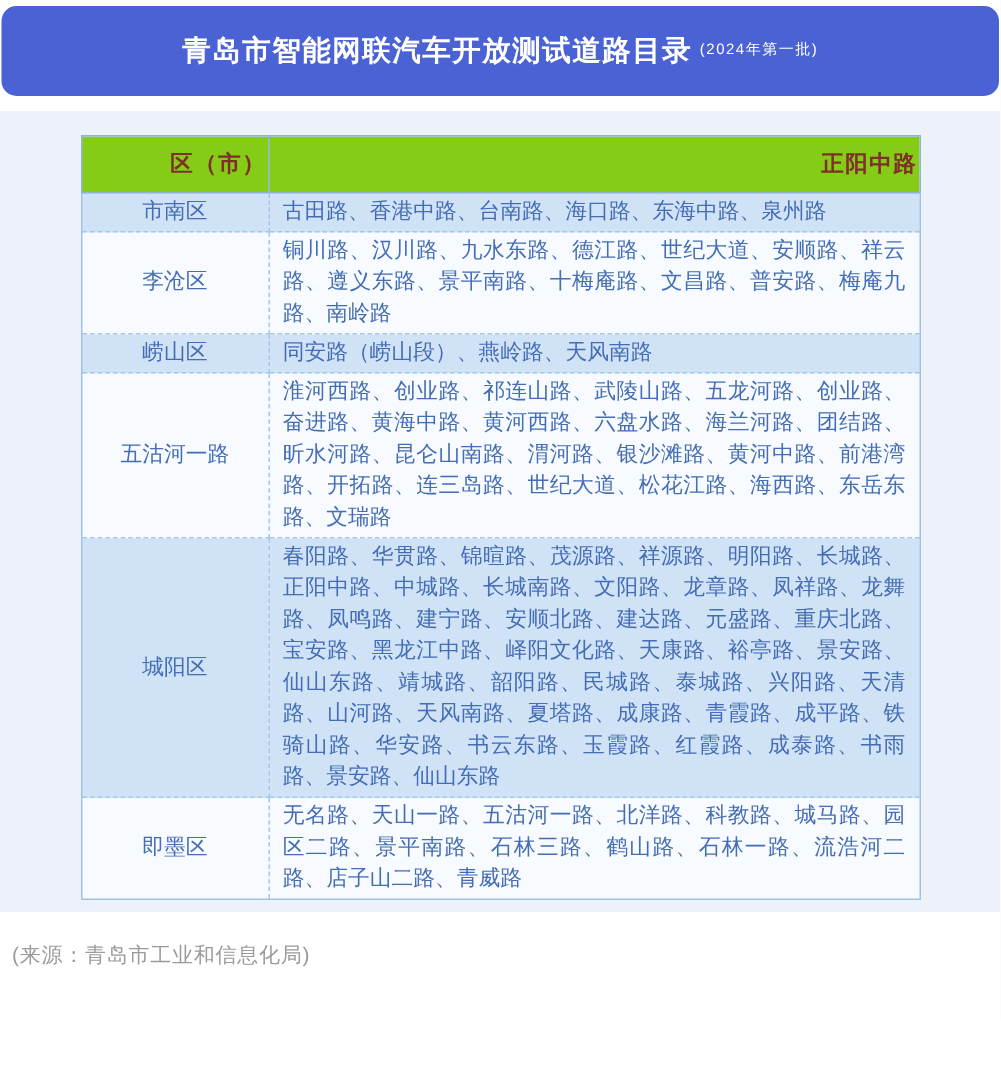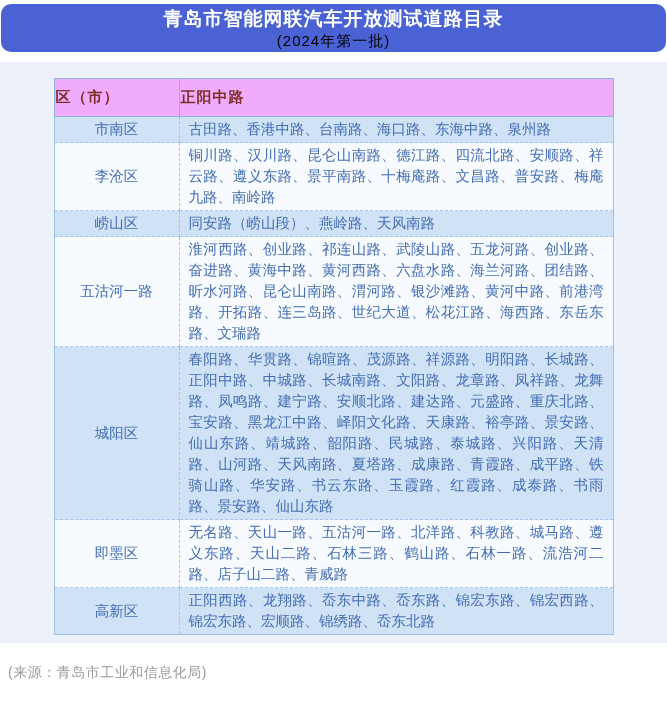--- a/index.html
+++ b/index.html
@@ -6,62 +6,62 @@
     margin: 0;
     padding: 0;
     width: 667px;
     height: 722px;
     background: #ffffff;
     overflow: hidden;
     font-family: "Liberation Sans", sans-serif;
   }
   .banner {
     margin: 4px 1px 0;
-    height: 48px;
+    height: 60px;
     background: #4a62d3;
     border-radius: 10px;
     display: flex;
-    flex-direction: column;
+    flex-direction: row;
     justify-content: center;
     align-items: center;
     gap: 5px;
   }
   .banner-title {
     color: #ffffff;
     font-size: 19px;
     font-weight: bold;
     letter-spacing: 1px;
     line-height: 1;
   }
   .banner-subtitle {
-    color: #000000;
-    font-size: 15px;
+    color: #ffffff;
+    font-size: 10px;
     line-height: 1;
     letter-spacing: 1px;
   }
   .section {
     margin-top: 10px;
     background: #edf2fa;
     padding: 16px 0 8px;
   }
   table.roads-table {
     width: 560px;
     margin: 0 auto;
     border-collapse: collapse;
     table-layout: fixed;
     border: 1px solid #9ec2e8;
   }
   table.roads-table col.c1 { width: 125px; }
   th {
-    background: #f0abfc;
+    background: #84cc16;
     color: #7e2f28;
     font-size: 15px;
     font-weight: bold;
     height: 35px;
-    text-align: left;
+    text-align: right;
     border: 1px solid #8fb3e0;
     letter-spacing: 1px;
   }
   td {
     border: 1px dashed #a3c6ec;
     font-size: 14.5px;
     line-height: 21px;
     color: #456db4;
     vertical-align: middle;
   }
@@ -104,41 +104,37 @@
         <th>正阳中路</th>
       </tr>
     </thead>
     <tbody>
         <tr>
           <td class="district">市南区</td>
           <td class="roads">古田路、香港中路、台南路、海口路、东海中路、泉州路</td>
         </tr>
         <tr>
           <td class="district">李沧区</td>
-          <td class="roads">铜川路、汉川路、昆仑山南路、德江路、四流北路、安顺路、祥云路、遵义东路、景平南路、十梅庵路、文昌路、普安路、梅庵九路、南岭路</td>
+          <td class="roads">铜川路、汉川路、九水东路、德江路、世纪大道、安顺路、祥云路、遵义东路、景平南路、十梅庵路、文昌路、普安路、梅庵九路、南岭路</td>
         </tr>
         <tr>
           <td class="district">崂山区</td>
           <td class="roads">同安路（崂山段）、燕岭路、天风南路</td>
         </tr>
         <tr>
           <td class="district">五沽河一路</td>
           <td class="roads">淮河西路、创业路、祁连山路、武陵山路、五龙河路、创业路、奋进路、黄海中路、黄河西路、六盘水路、海兰河路、团结路、昕水河路、昆仑山南路、渭河路、银沙滩路、黄河中路、前港湾路、开拓路、连三岛路、世纪大道、松花江路、海西路、东岳东路、文瑞路</td>
         </tr>
         <tr>
           <td class="district">城阳区</td>
           <td class="roads">春阳路、华贯路、锦暄路、茂源路、祥源路、明阳路、长城路、正阳中路、中城路、长城南路、文阳路、龙章路、凤祥路、龙舞路、凤鸣路、建宁路、安顺北路、建达路、元盛路、重庆北路、宝安路、黑龙江中路、峄阳文化路、天康路、裕亭路、景安路、仙山东路、靖城路、韶阳路、民城路、泰城路、兴阳路、天清路、山河路、天风南路、夏塔路、成康路、青霞路、成平路、铁骑山路、华安路、书云东路、玉霞路、红霞路、成泰路、书雨路、景安路、仙山东路</td>
         </tr>
         <tr>
           <td class="district">即墨区</td>
-          <td class="roads">无名路、天山一路、五沽河一路、北洋路、科教路、城马路、遵义东路、天山二路、石林三路、鹤山路、石林一路、流浩河二路、店子山二路、青威路</td>
-        </tr>
-        <tr>
-          <td class="district">高新区</td>
-          <td class="roads">正阳西路、龙翔路、岙东中路、岙东路、锦宏东路、锦宏西路、锦宏东路、宏顺路、锦绣路、岙东北路</td>
+          <td class="roads">无名路、天山一路、五沽河一路、北洋路、科教路、城马路、园区二路、景平南路、石林三路、鹤山路、石林一路、流浩河二路、店子山二路、青威路</td>
         </tr>
       </tbody>
   </table>
 </div>
 
 <div class="footer">
   <span class="source-note">(来源：青岛市工业和信息化局)</span>
 </div>
 
 </body></html>

